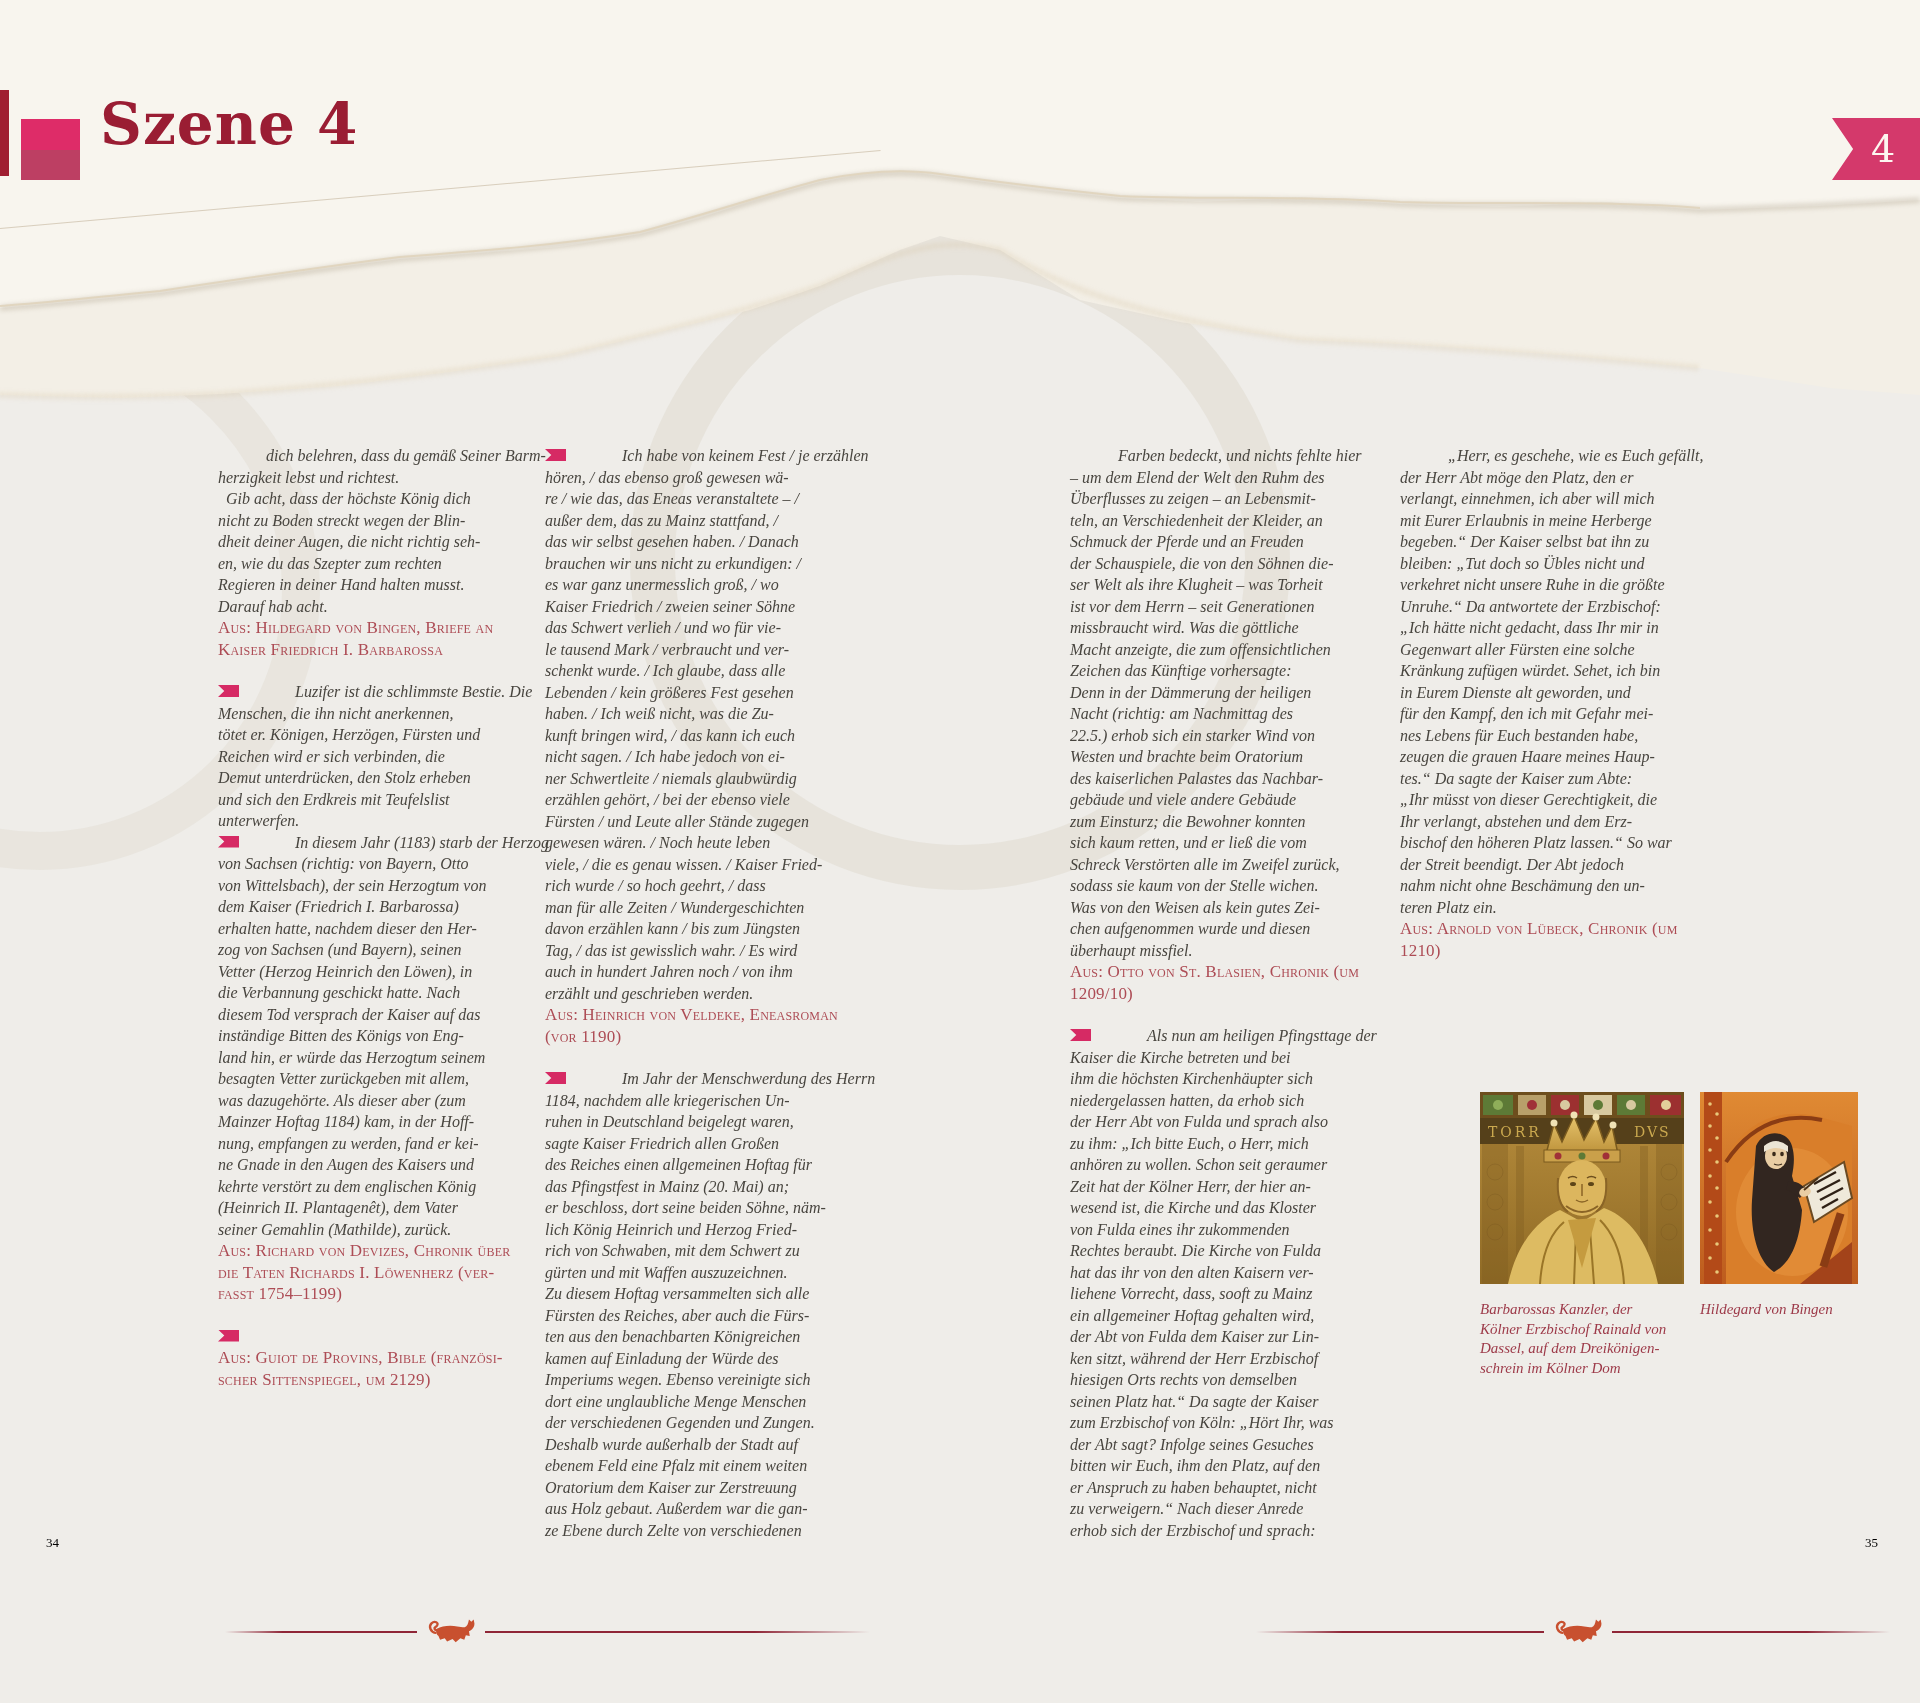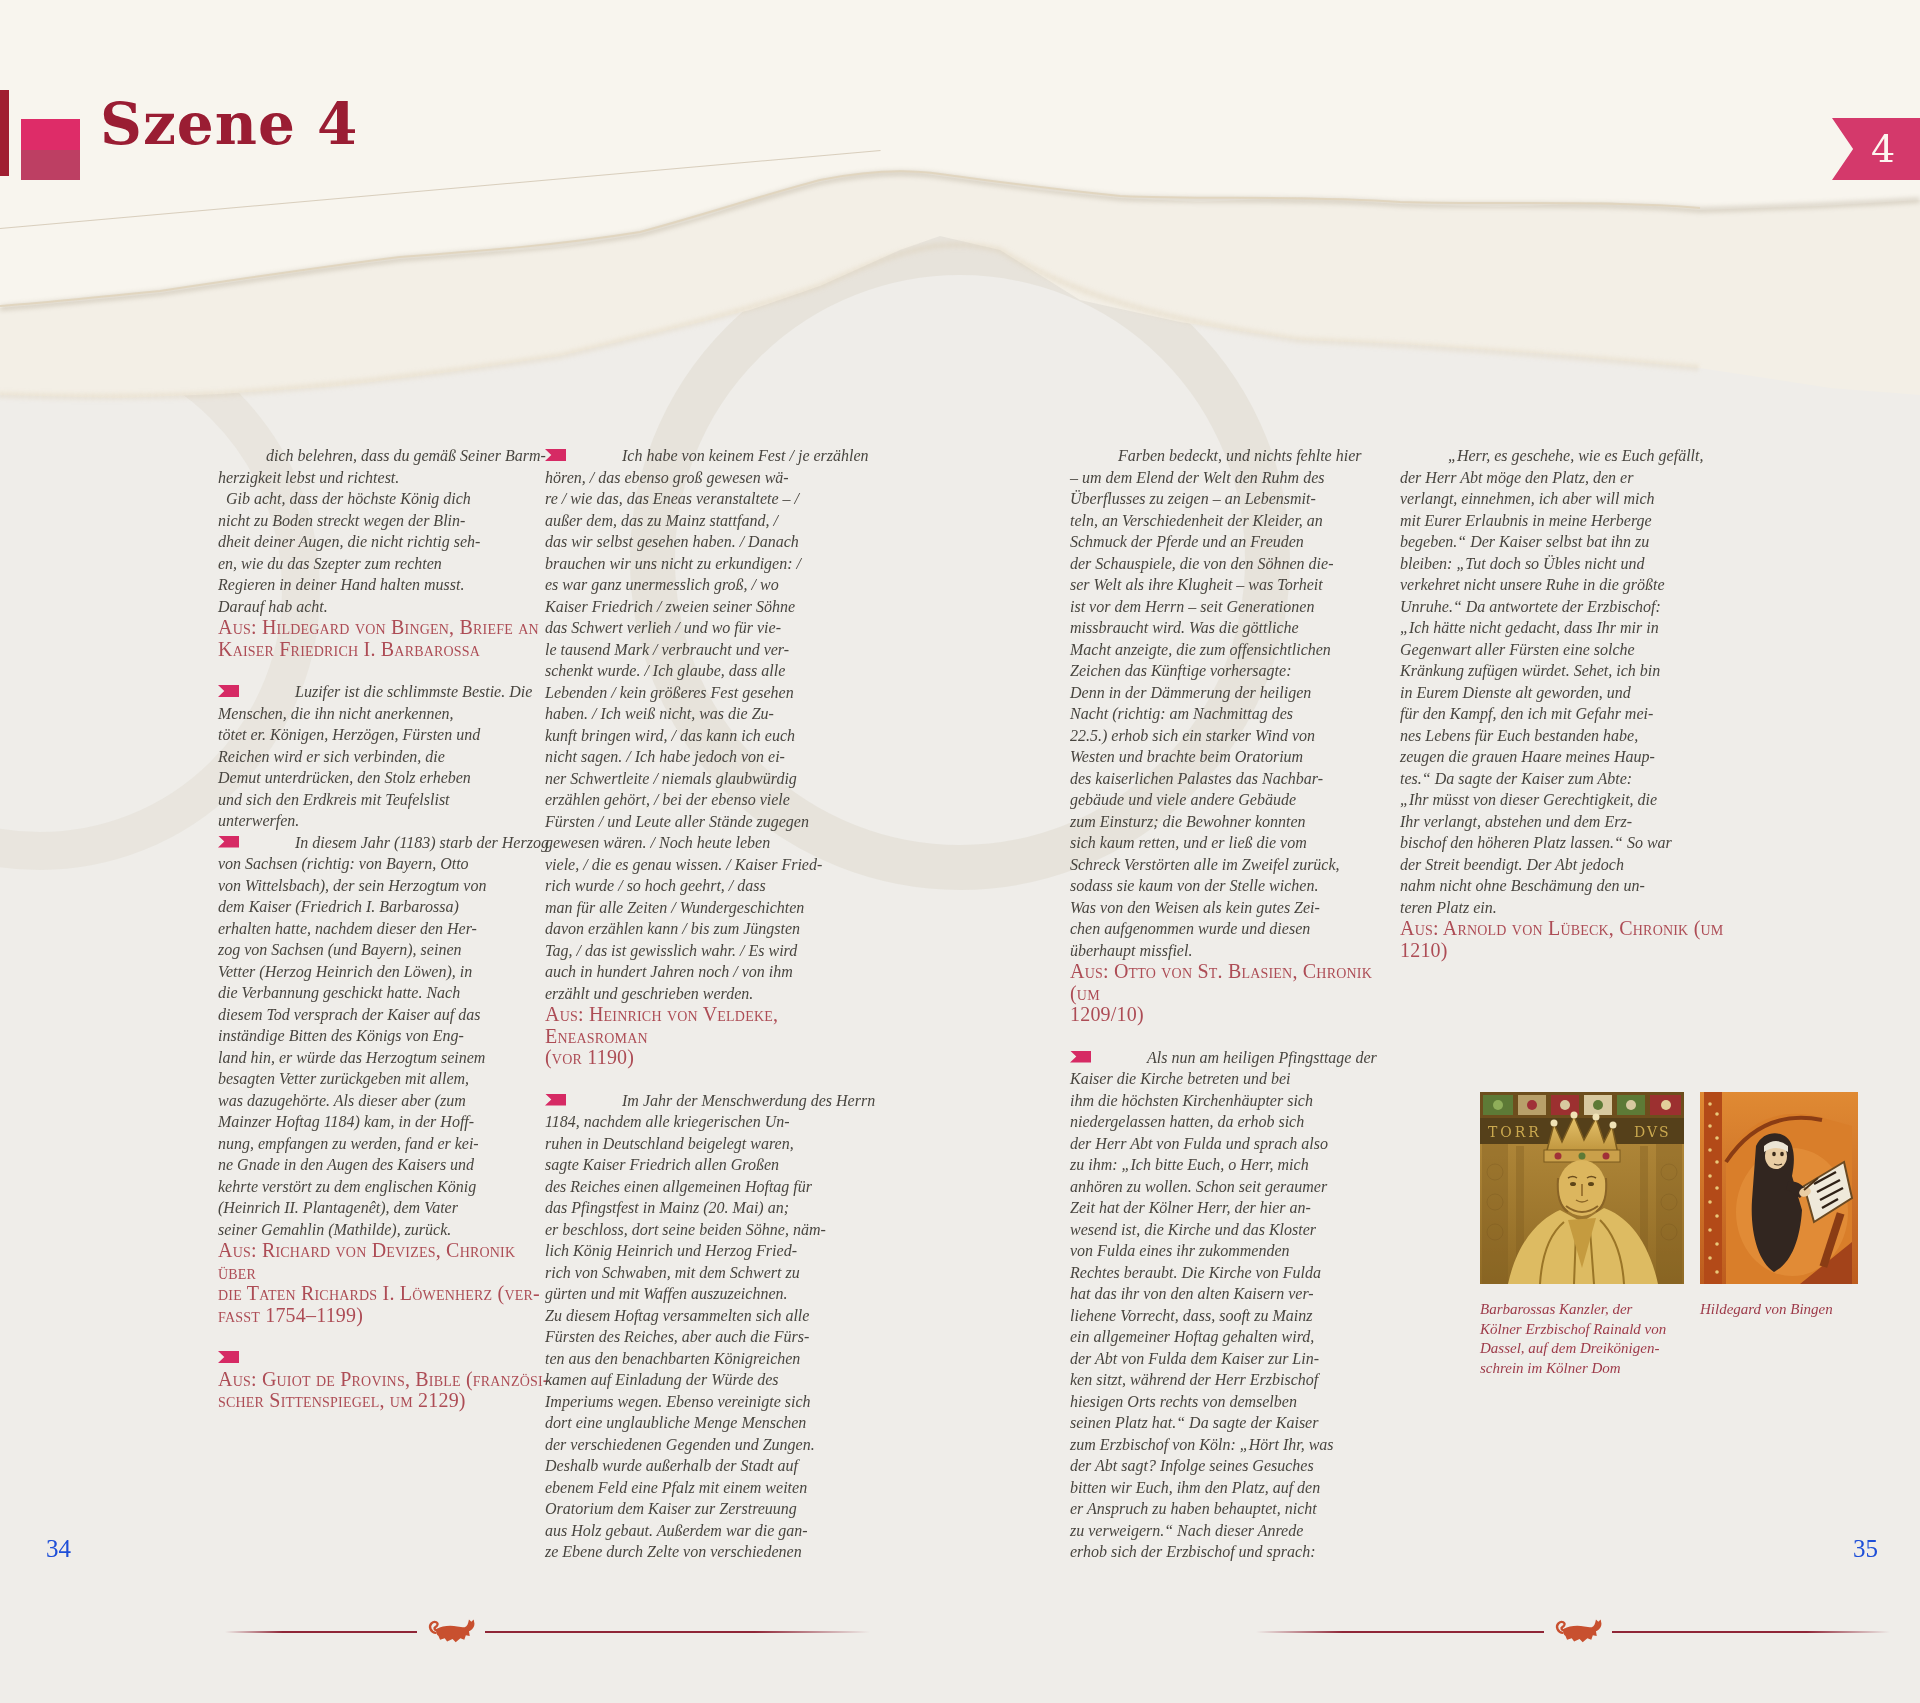--- a/index.html
+++ b/index.html
@@ -30,21 +30,21 @@
   .ribbon span { font-family:"DejaVu Serif", serif; font-size:38px; color:#fdf6f0; padding-left:14px; }
 
   
   .column { position:absolute; top:445px; width:334px; z-index:2;
             font-style:italic; font-size:16px; line-height:21.5px; color:#48453f; }
   .col1 { left:218px; } .col2 { left:545px; } .col3 { left:1070px; } .col4 { left:1400px; }
   .para { margin:0; }
   .para-text { white-space:pre-wrap;margin-left:48px; }
   .pmark { display:inline-block; width:21px; height:12px; background:#d62a64; margin-right:8px;
            clip-path:polygon(0 0,100% 0,100% 100%,0 100%,30% 50%); }
-  .source { font-style:normal; font-variant:small-caps; font-size:20px; line-height:21.5px;
+  .source { font-style:normal; font-variant:small-caps; font-size:17px; line-height:21.5px;
             letter-spacing:0.2px; color:#ad4c55; margin:0 0 21px 0; white-space:pre-wrap; }
 
   
   figure { position:absolute; top:1092px; z-index:2; }
   .fig1 { left:1480px; width:204px; }
   .fig2 { left:1700px; width:158px; }
   figure svg { display:block; }
   figcaption { margin-top:16px; font-style:italic; font-size:15px; line-height:19.5px;
                color:#9d3a49; white-space:pre-wrap; }
 
@@ -52,21 +52,21 @@
   .orn { position:absolute; top:1615px; display:flex; align-items:center; z-index:2; }
   .orn-left { left:225px; width:645px; }
   .orn-right { left:1256px; width:634px; }
   .seg { height:2px; }
   .seg.l { background:linear-gradient(to right, rgba(143,38,55,0), #8f2637 30%, #8f2637); }
   .seg.r { background:linear-gradient(to left, rgba(143,38,55,0), #8f2637 30%, #8f2637); }
   .orn-left .seg.l { width:192px; } .orn-left .seg.r { flex:1; }
   .orn-right .seg.l { width:288px; } .orn-right .seg.r { flex:1; }
   .lion { width:50px; height:34px; margin:0 9px; flex:0 0 auto; }
 
-  .pagenum { position:absolute; top:1535px; font-size:25px; font-style:normal; color:#1d4ed8; z-index:2; }
+  .pagenum { position:absolute; top:1535px; font-size:13px; font-style:normal; color:#000000; z-index:2; }
   .pn-left { left:46px; } .pn-right { right:42px; }
 </style>
 </head>
 <body>
 
 <div class="spread">
 
   <div class="ring r1"></div>
   <div class="ring r2"></div>
 

